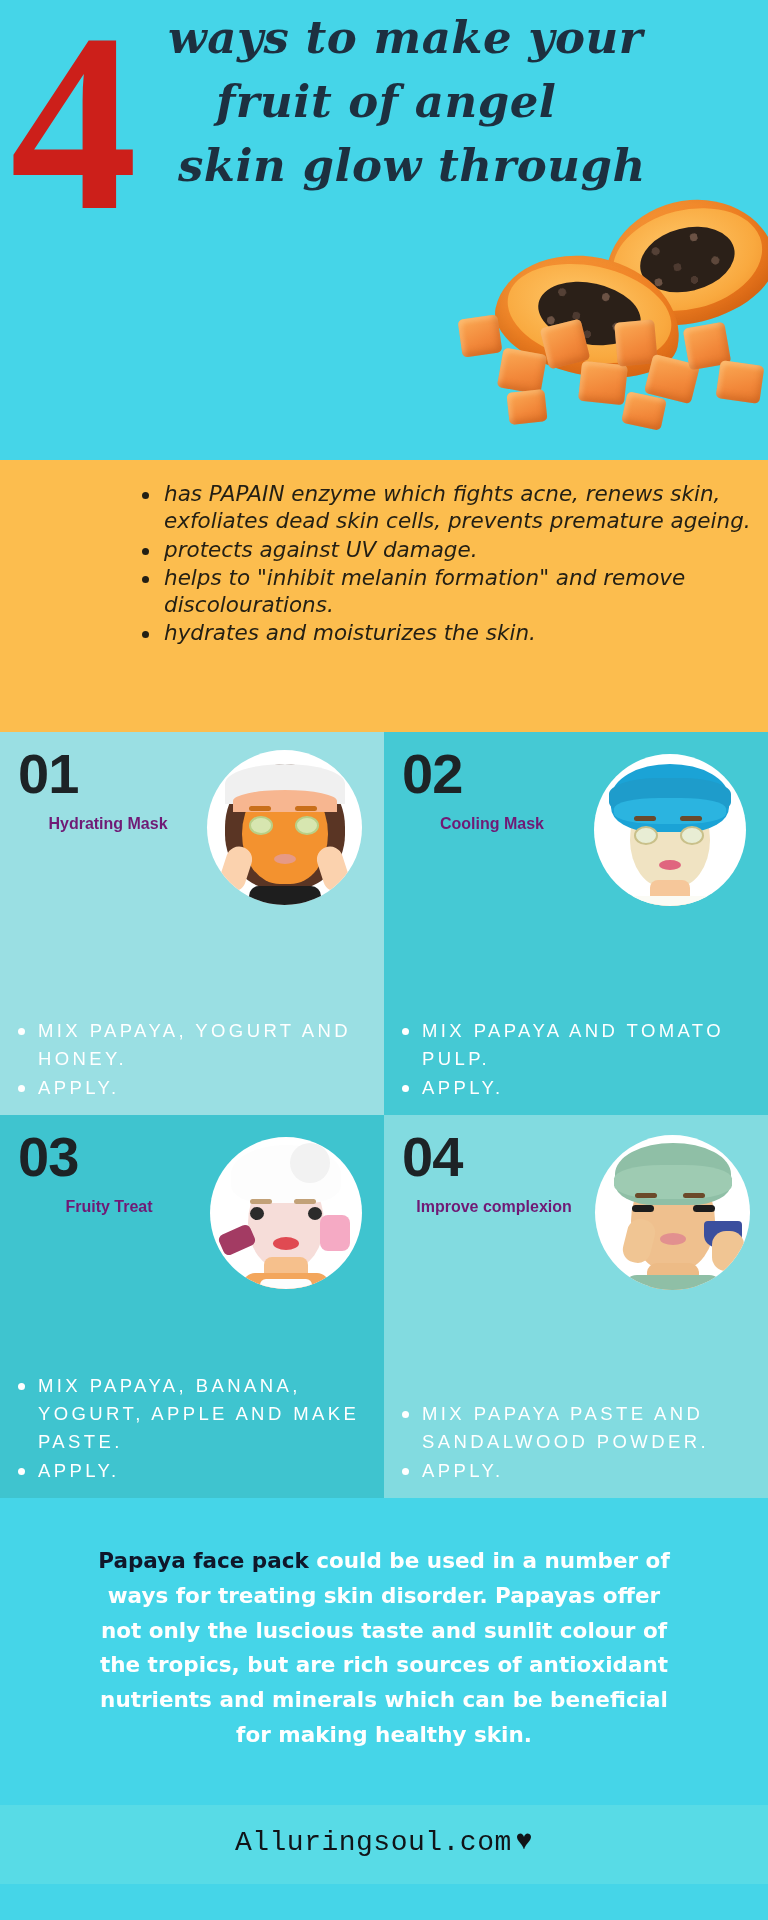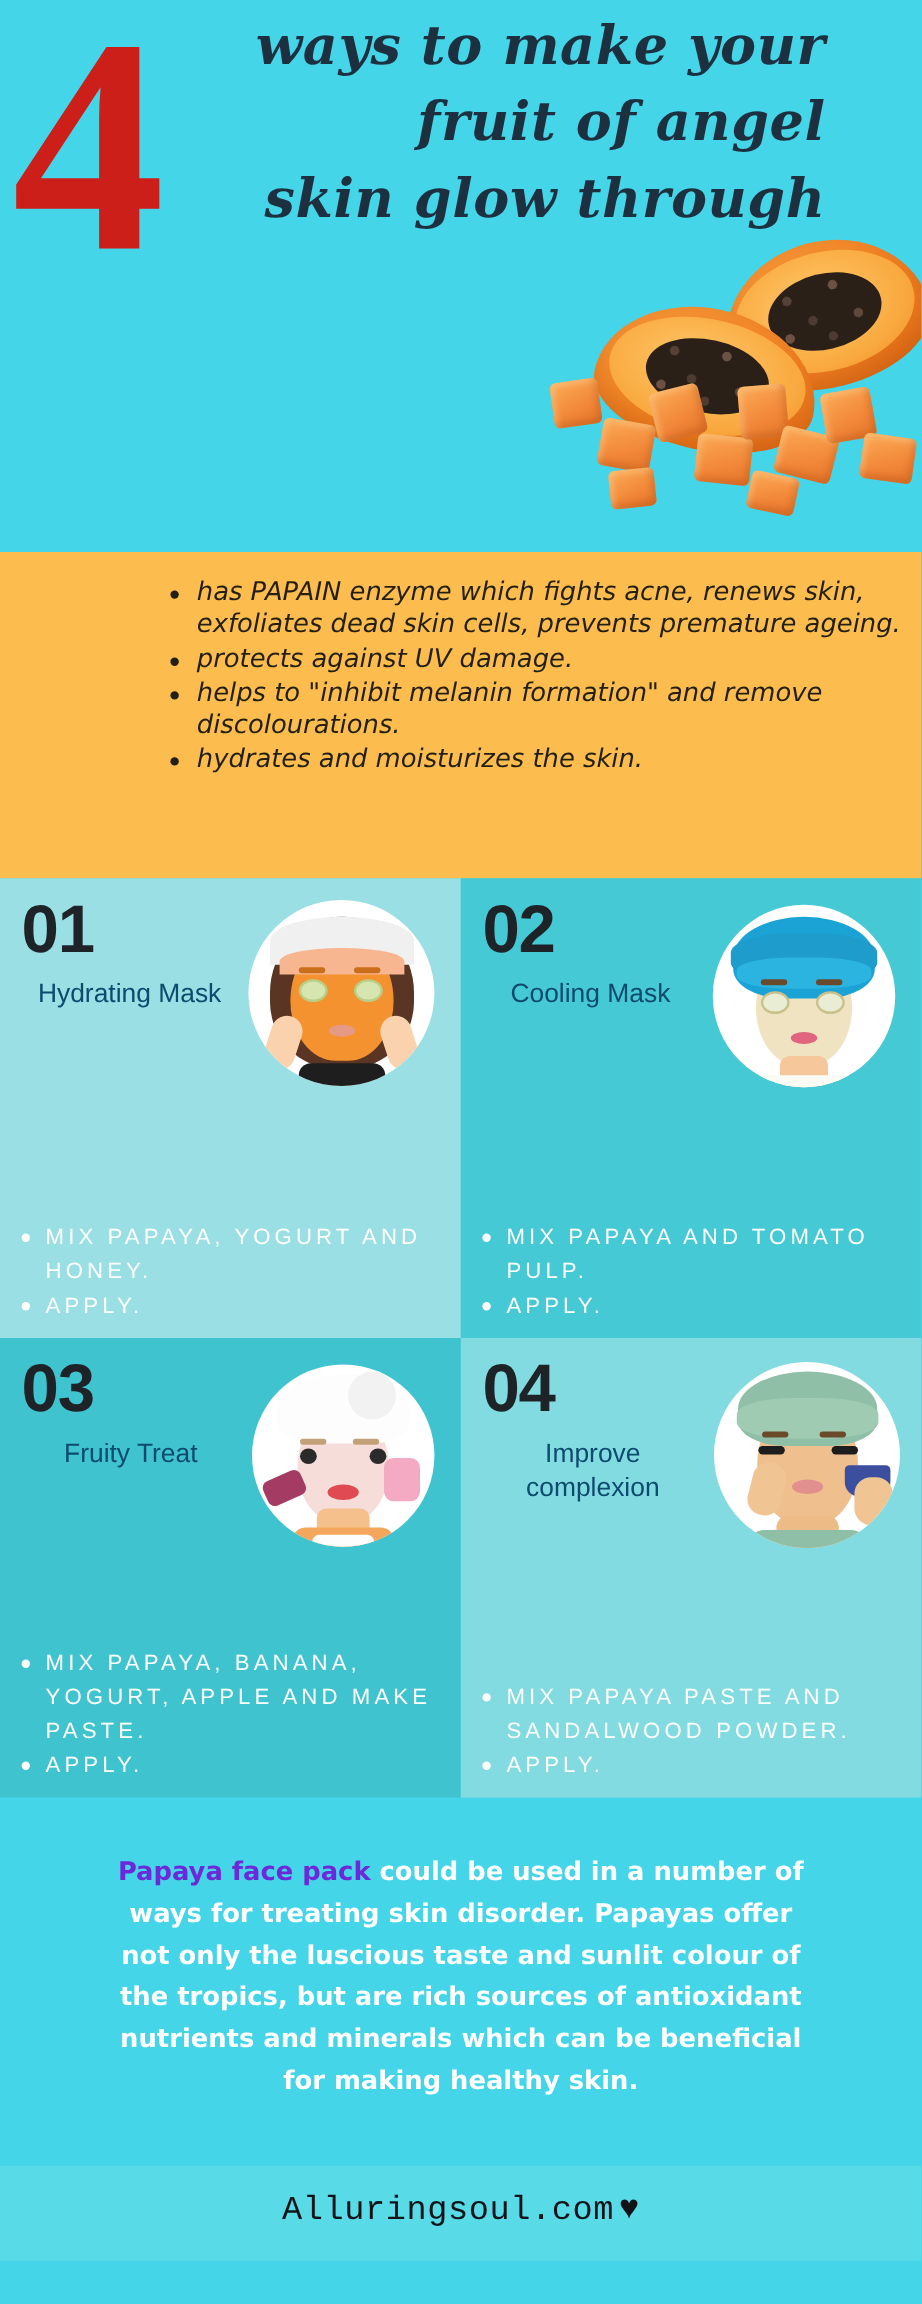--- a/index.html
+++ b/index.html
@@ -34,21 +34,20 @@
     line-height: 0.96;
     letter-spacing: -6px;
     z-index: 3;
   }
   .title-block {
     position: absolute;
     left: 168px;
     top: 6px;
     width: 520px;
     z-index: 4;
-    text-align: right;
   }
   .title-line {
     font-family: "DejaVu Serif", serif;
     font-style: italic;
     font-weight: bold;
     font-size: 45px;
     line-height: 1.42;
     color: #1d3040;
     letter-spacing: 0.5px;
     white-space: nowrap;
@@ -168,24 +167,24 @@
     font-family: "Liberation Sans", sans-serif;
     font-weight: bold;
     font-size: 56px;
     color: #1d2326;
     line-height: 1;
     letter-spacing: -1px;
     margin-bottom: 12px;
   }
   .card-title {
     font-family: "Liberation Sans", sans-serif;
-    font-weight: normal;
-    font-size: 22px;
+    font-weight: bold;
+    font-size: 16px;
     line-height: 1.3;
-    color: #0c4a6e;
+    color: #701a75;
     max-width: 180px;
   }
   .card.c1 .card-title,
   .card.c2 .card-title { text-align: center; }
   .card.c3 .card-title { text-align: center; padding-left: 2px; }
   .card.c4 .card-title { text-align: center; padding-left: 4px; }
 
   .card-list {
     position: absolute;
     left: 14px;
@@ -273,21 +272,21 @@
     text-align: center;
   }
   .summary p {
     font-family: "DejaVu Sans", sans-serif;
     font-weight: bold;
     font-size: 21.5px;
     line-height: 1.62;
     color: #ffffff;
   }
   .summary b {
-    color: #6d28d9;
+    color: #0f172a;
   }
 
   
   .footer {
     background: #58dbe6;
     padding: 22px 0 26px 0;
     text-align: center;
   }
   .footer-text {
     font-family: Liberation Mono, monospace;

